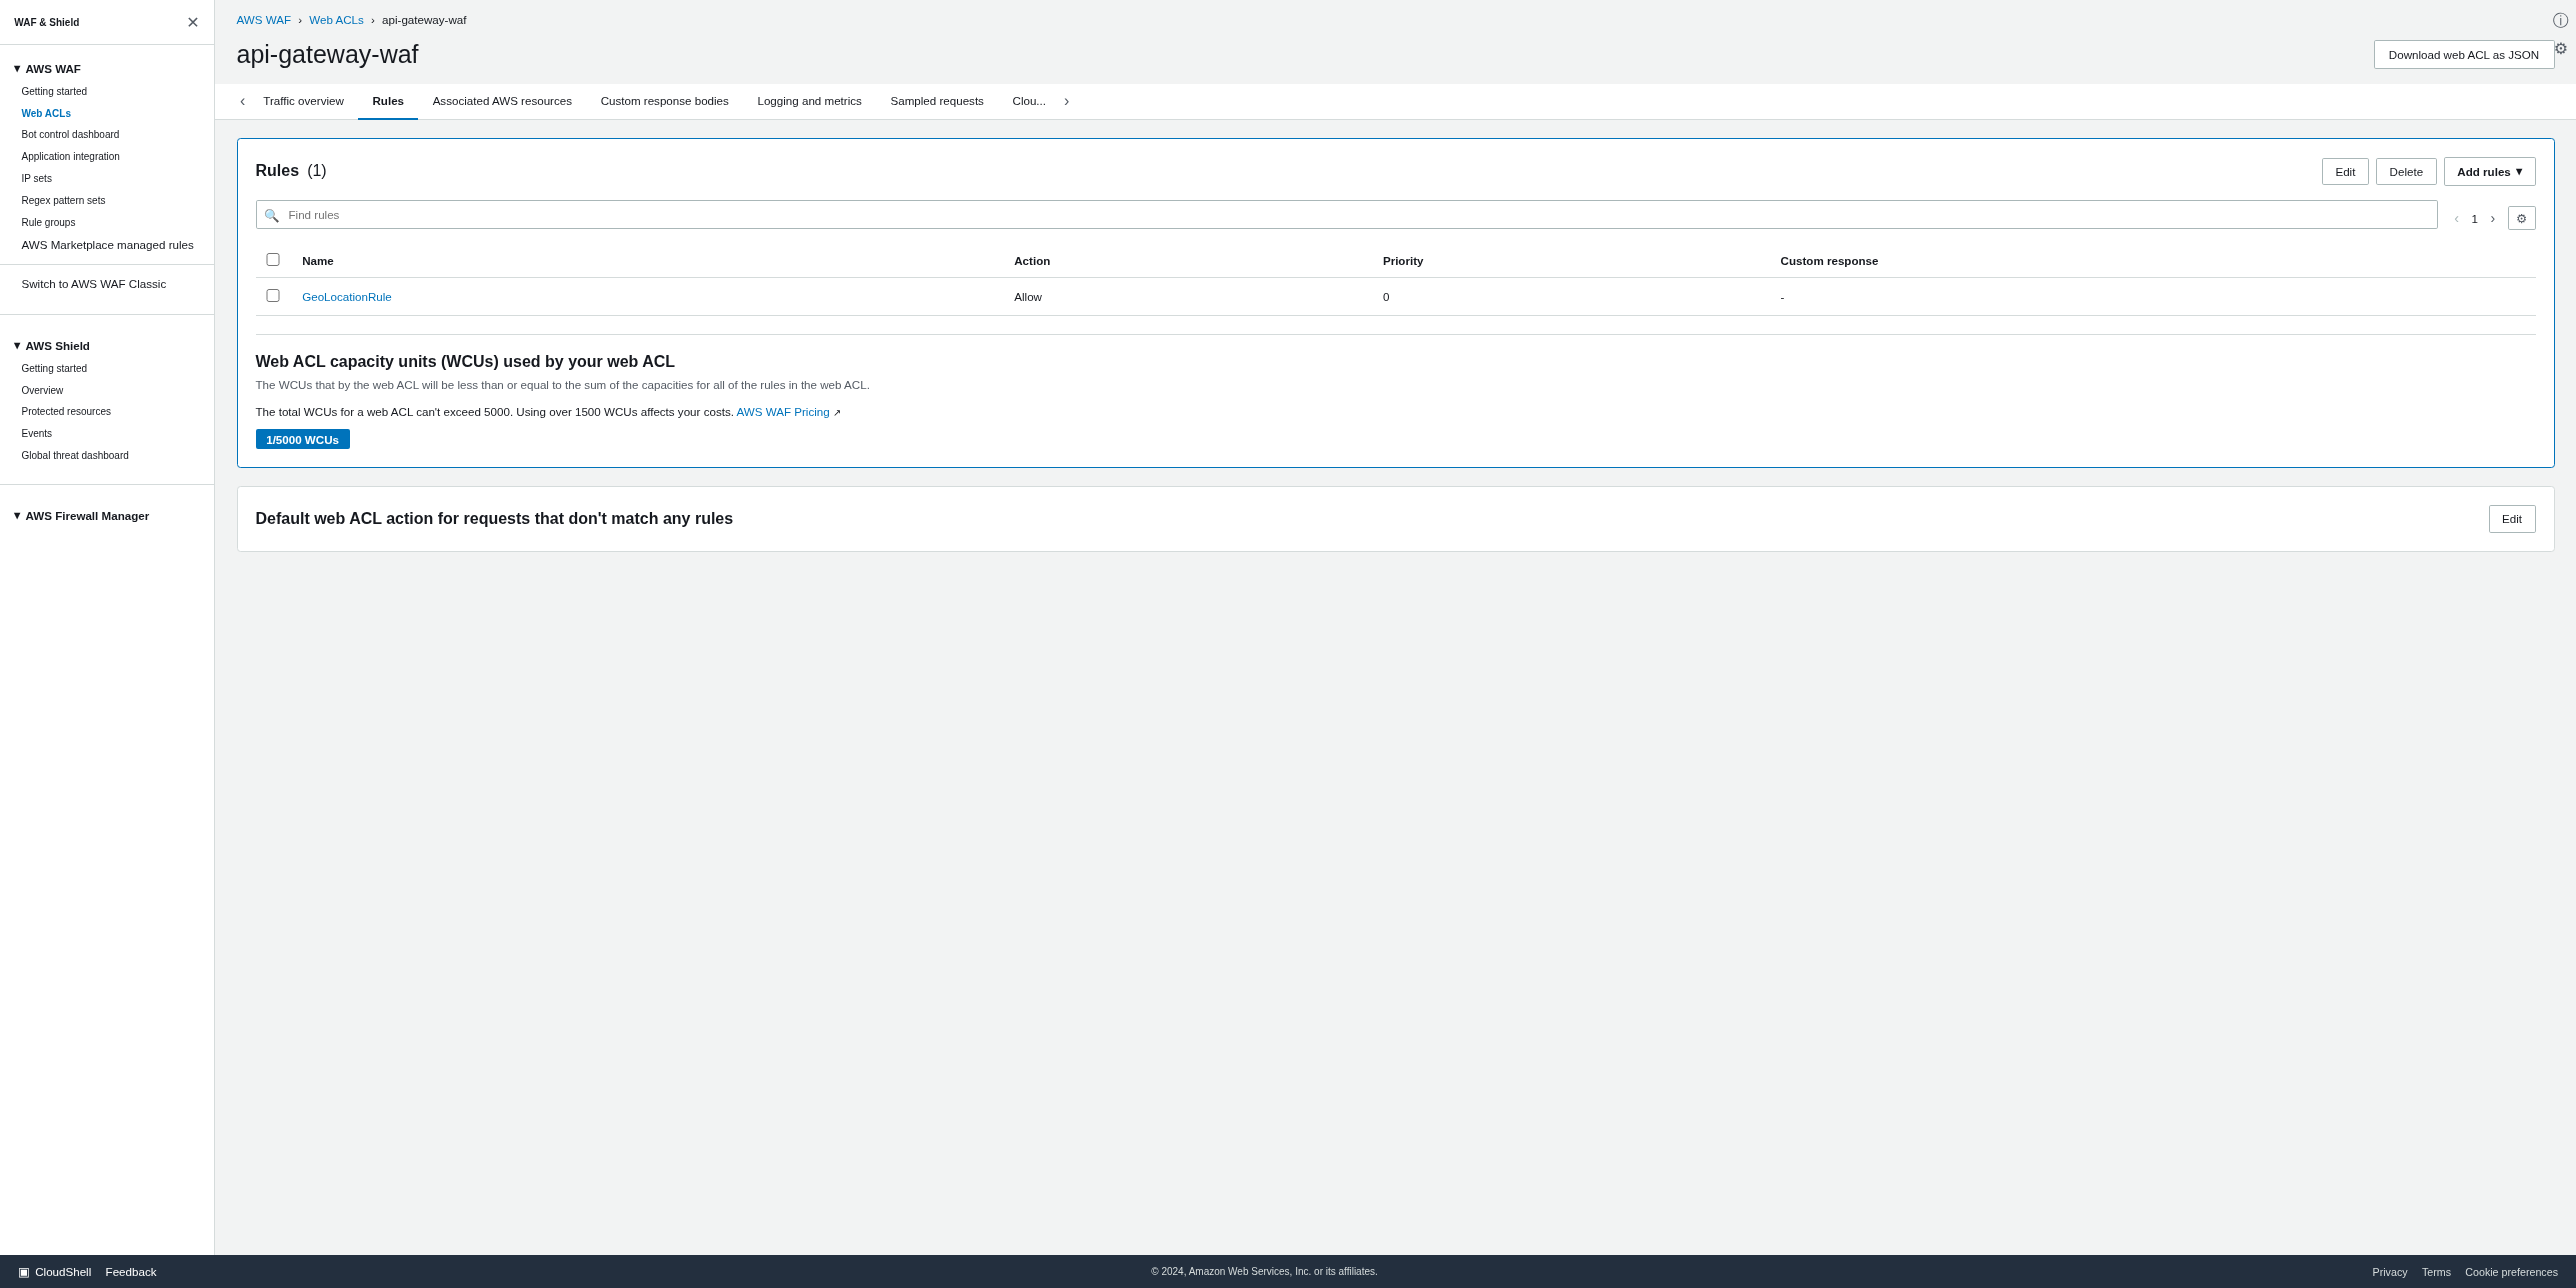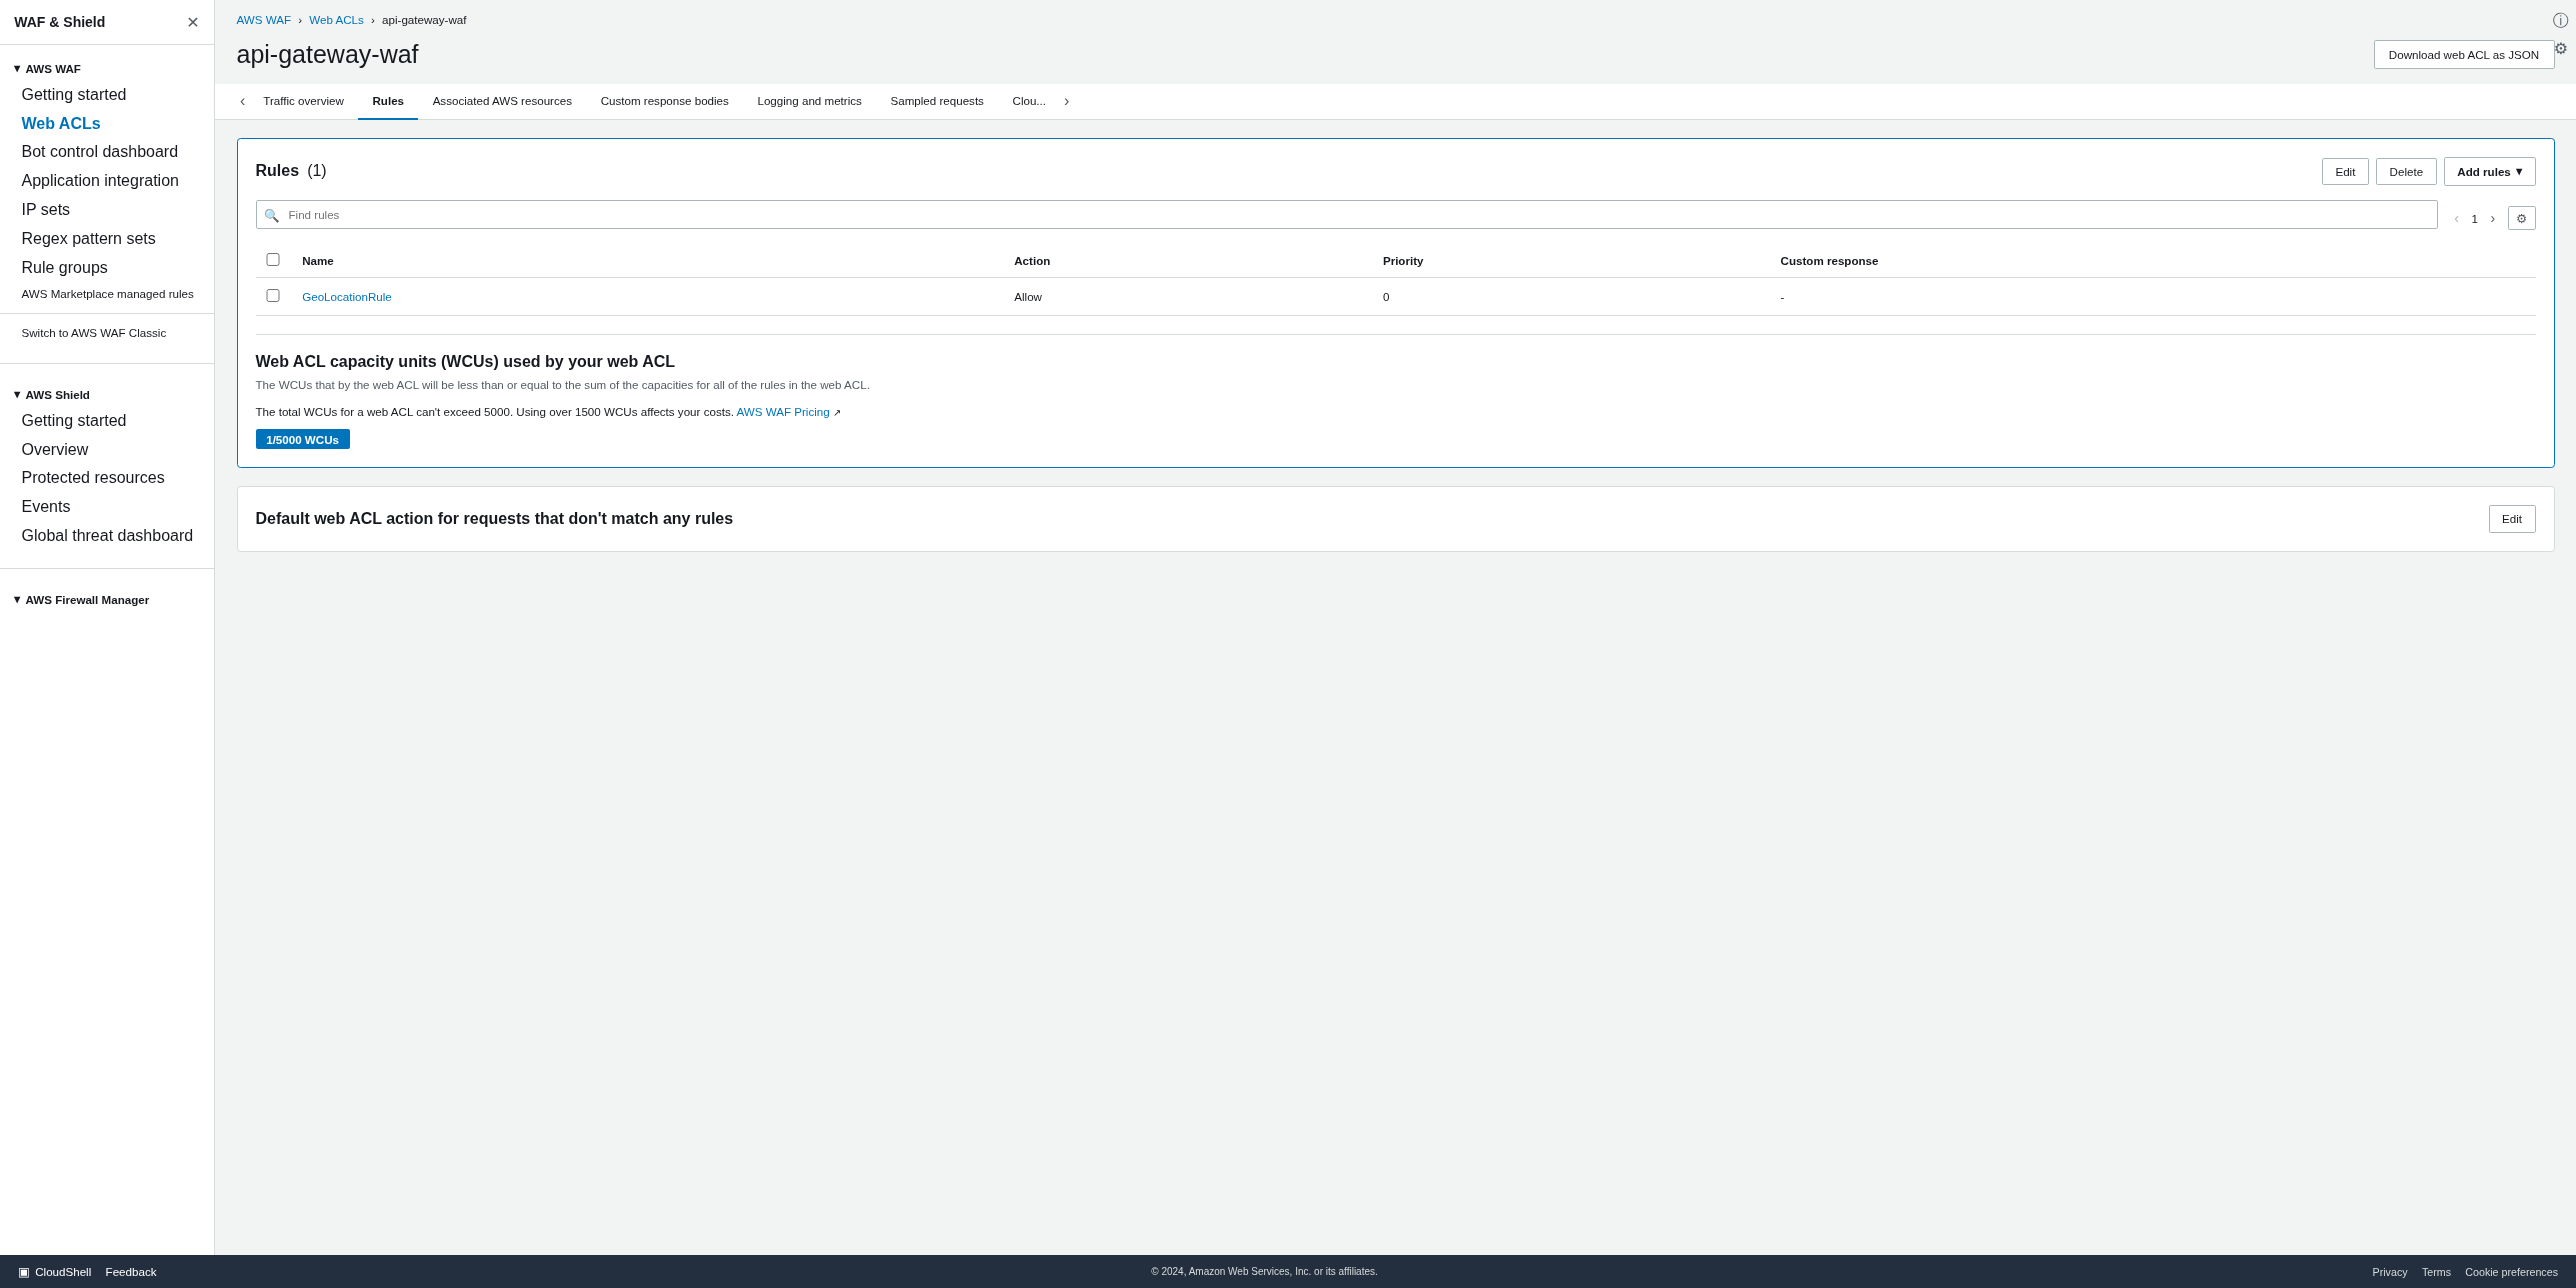--- a/index.html
+++ b/index.html
@@ -4,25 +4,25 @@
   <style>
     * { box-sizing: border-box; margin: 0; padding: 0; }
     body { font-family: 'Amazon Ember', Arial, sans-serif; font-size: 12.5px; color: #16191f; background: #f2f3f3; display: flex; flex-direction: column; height: 100vh; overflow: hidden; }
 
     
     .app-wrapper { display: flex; flex: 1; overflow: hidden; }
 
     
     .sidebar { width: 215px; background: #fff; border-right: 0.9px solid #d5dbdb; overflow-y: auto; flex-shrink: 0; display: flex; flex-direction: column; }
     .sidebar-header { display: flex; justify-content: space-between; align-items: center; padding: 12.5px 14.3px; border-bottom: 0.9px solid #d5dbdb; }
-    .sidebar-header-title { font-size: 14px; font-weight: 700; color: #16191f; }
+    .sidebar-header-title { font-size: 10px; font-weight: 700; color: #16191f; }
     .sidebar-close { cursor: pointer; color: #545b64; font-size: 16px; background: none; border: none; }
     .sidebar-section { padding: 10.7px 0; }
     .sidebar-section-header { display: flex; align-items: center; gap: 5.4px; padding: 5.4px 14.3px; font-size: 11.6px; font-weight: 700; color: #16191f; cursor: pointer; }
-    .sidebar-nav-item { padding: 5.4px 14.3px 5.4px 21.5px; font-size: 16px; cursor: pointer; color: #16191f; display: block; text-decoration: none; }
+    .sidebar-nav-item { padding: 5.4px 14.3px 5.4px 21.5px; font-size: 10px; cursor: pointer; color: #16191f; display: block; text-decoration: none; }
     .sidebar-nav-item.active { color: #0073bb; font-weight: 600; }
     .sidebar-divider { border: none; border-top: 0.9px solid #d5dbdb; margin: 7.2px 0; }
     .sidebar-multi-line { padding: 5.4px 14.3px 5.4px 21.5px; font-size: 11.6px; cursor: pointer; color: #16191f; }
 
     
     .main-content { flex: 1; overflow-y: auto; background: #f2f3f3; padding: 0; display: flex; flex-direction: column; }
 
     
     .breadcrumb { display: flex; align-items: center; gap: 7.2px; padding: 12.5px 21.5px 7.2px; font-size: 11.6px; }
     .breadcrumb a { color: #0073bb; text-decoration: none; }

